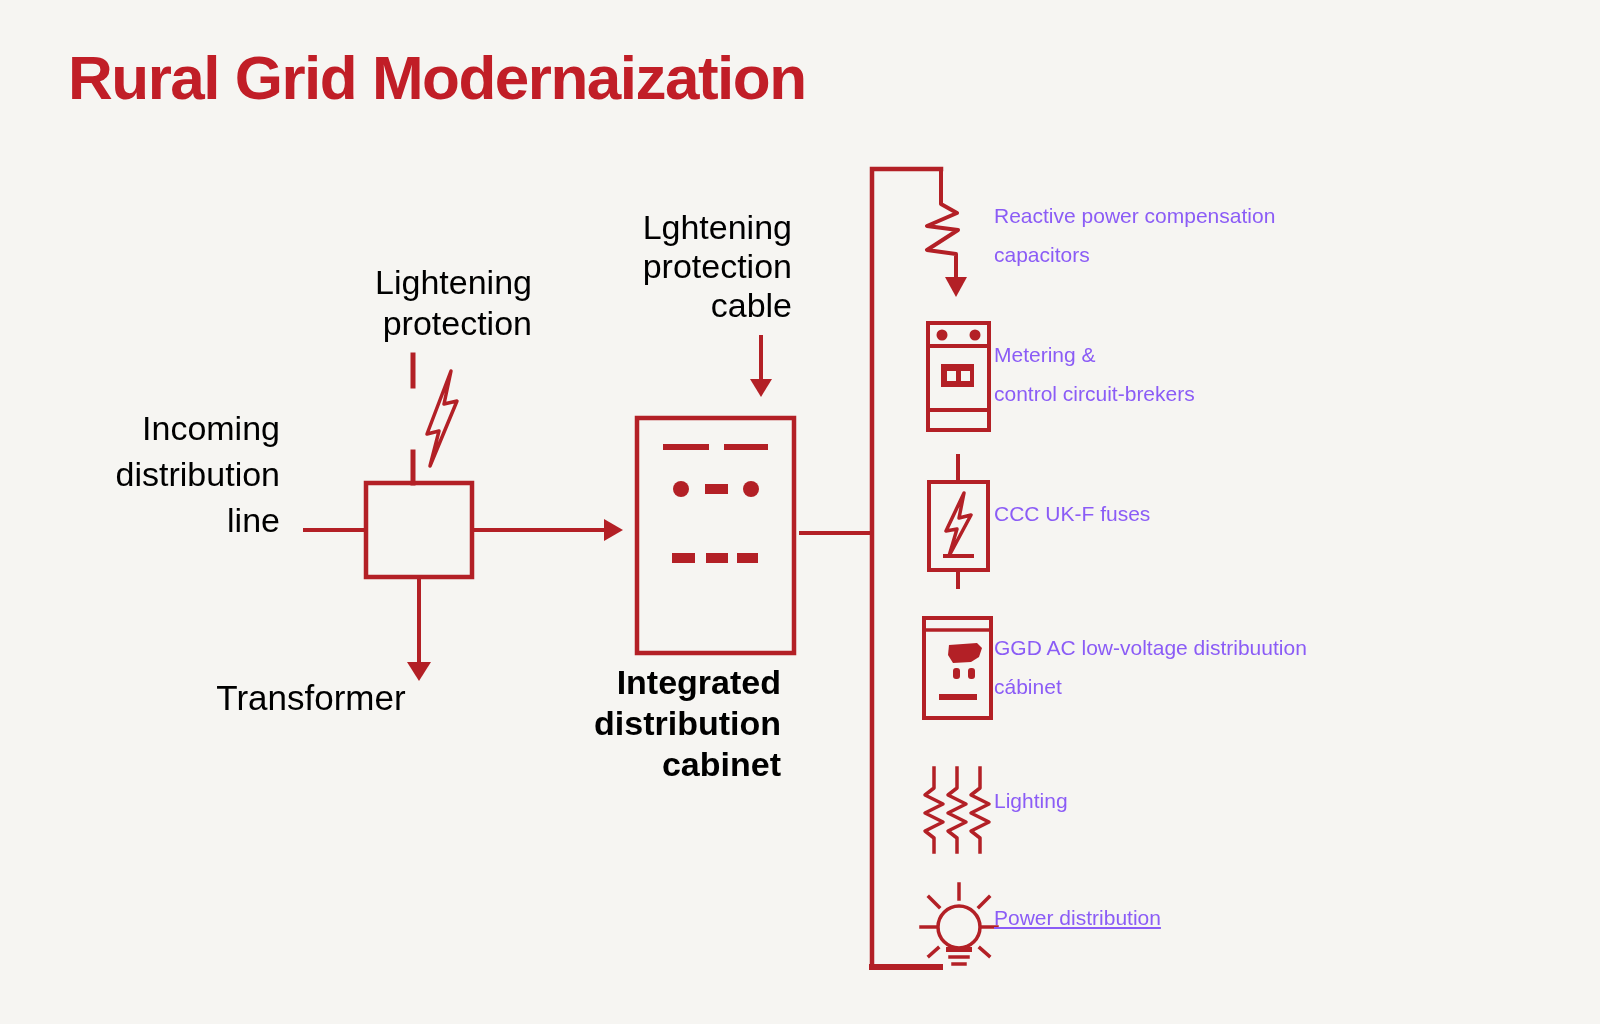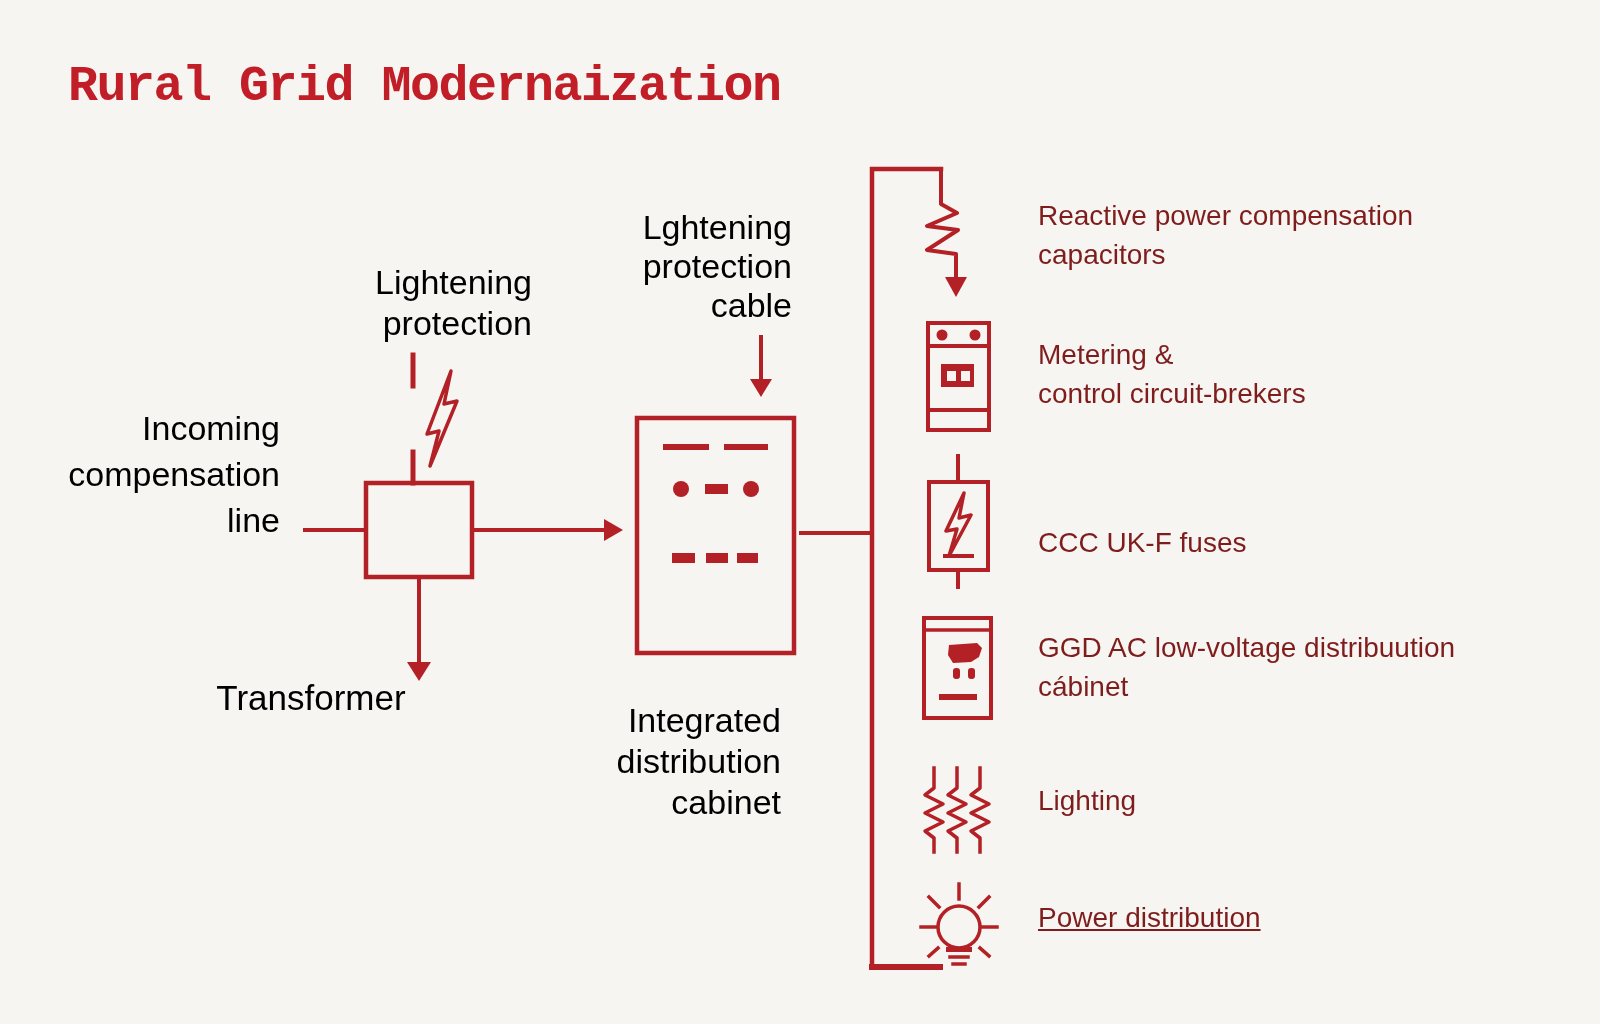--- a/index.html
+++ b/index.html
@@ -4,41 +4,40 @@
 <style>
   html,body{margin:0;padding:0;}
   .stage{
     position:relative;
     width:1600px;height:1024px;
     background:#f6f5f2;
     font-family:"Liberation Sans", sans-serif;
     overflow:hidden;
   }
   .title{
-    position:absolute;left:68px;top:58px;
-    font-size:50px;font-weight:700;letter-spacing:-1.5px;
+    position:absolute;left:68px;top:42px;
+    font-size:62px;font-weight:700;letter-spacing:-1.5px;
     color:#c11e27;
-    font-family:Liberation Mono, monospace;
   }
   .lbl{
     position:absolute;
     color:#000000;
     white-space:pre-line;
   }
   .lbl-incoming{left:40px;top:405px;width:240px;text-align:right;font-size:34px;line-height:46px;}
   .lbl-lightening{left:312px;top:262px;width:220px;text-align:right;font-size:34px;line-height:41px;}
   .lbl-transformer{left:195px;top:678px;width:232px;text-align:center;font-size:35px;}
   .lbl-cable{left:592px;top:208px;width:200px;text-align:right;font-size:34px;line-height:39px;}
-  .lbl-integrated{left:581px;top:700px;width:200px;text-align:right;font-size:34px;line-height:41px;}
+  .lbl-integrated{left:581px;top:662px;width:200px;text-align:right;font-size:34px;line-height:41px;font-weight:bold;}
   .rlabel{
-    position:absolute;left:1038px;width:540px;
-    color:#7f1d1d;font-size:28px;line-height:39px;
+    position:absolute;left:994px;width:540px;
+    color:#8b5cf6;font-size:21px;line-height:39px;
     white-space:pre-line;
   }
-  .r0{top:196px;} .r1{top:335px;} .r2{top:494px;margin-top:29px;}
+  .r0{top:196px;} .r1{top:335px;} .r2{top:494px;}
   .r3{top:628px;} .r4{top:781px;} .r5{top:898px;text-decoration:underline;}
   svg.diagram{position:absolute;left:0;top:0;}
   svg .stroke{stroke:#b32026;fill:none;stroke-linecap:square;}
   svg .fillshape{fill:#b32026;stroke:none;}
   svg .bgfill{fill:#f6f5f2;stroke:none;}
 </style>
 </head>
 <body>
 
 <div class="stage">
@@ -147,21 +146,21 @@
       <line class="stroke" stroke-width="3.5" x1="929" y1="897" x2="939" y2="907"></line>
       <line class="stroke" stroke-width="3.5" x1="989" y1="897" x2="979" y2="907"></line>
       <line class="stroke" stroke-width="3.5" x1="921" y1="927" x2="936" y2="927"></line>
       <line class="stroke" stroke-width="3.5" x1="982" y1="927" x2="997" y2="927"></line>
       <line class="stroke" stroke-width="3.5" x1="929" y1="956" x2="938" y2="948"></line>
       <line class="stroke" stroke-width="3.5" x1="989" y1="956" x2="980" y2="948"></line>
     </g>
   </svg>
 
   <div class="lbl lbl-incoming">Incoming
-compensation
+distribution
 line</div>
   <div class="lbl lbl-lightening">Lightening
 protection</div>
   <div class="lbl lbl-transformer">Transformer</div>
   <div class="lbl lbl-cable">Lghtening
 protection
 cable</div>
   <div class="lbl lbl-integrated">Integrated
 distribution
 cabinet</div>

